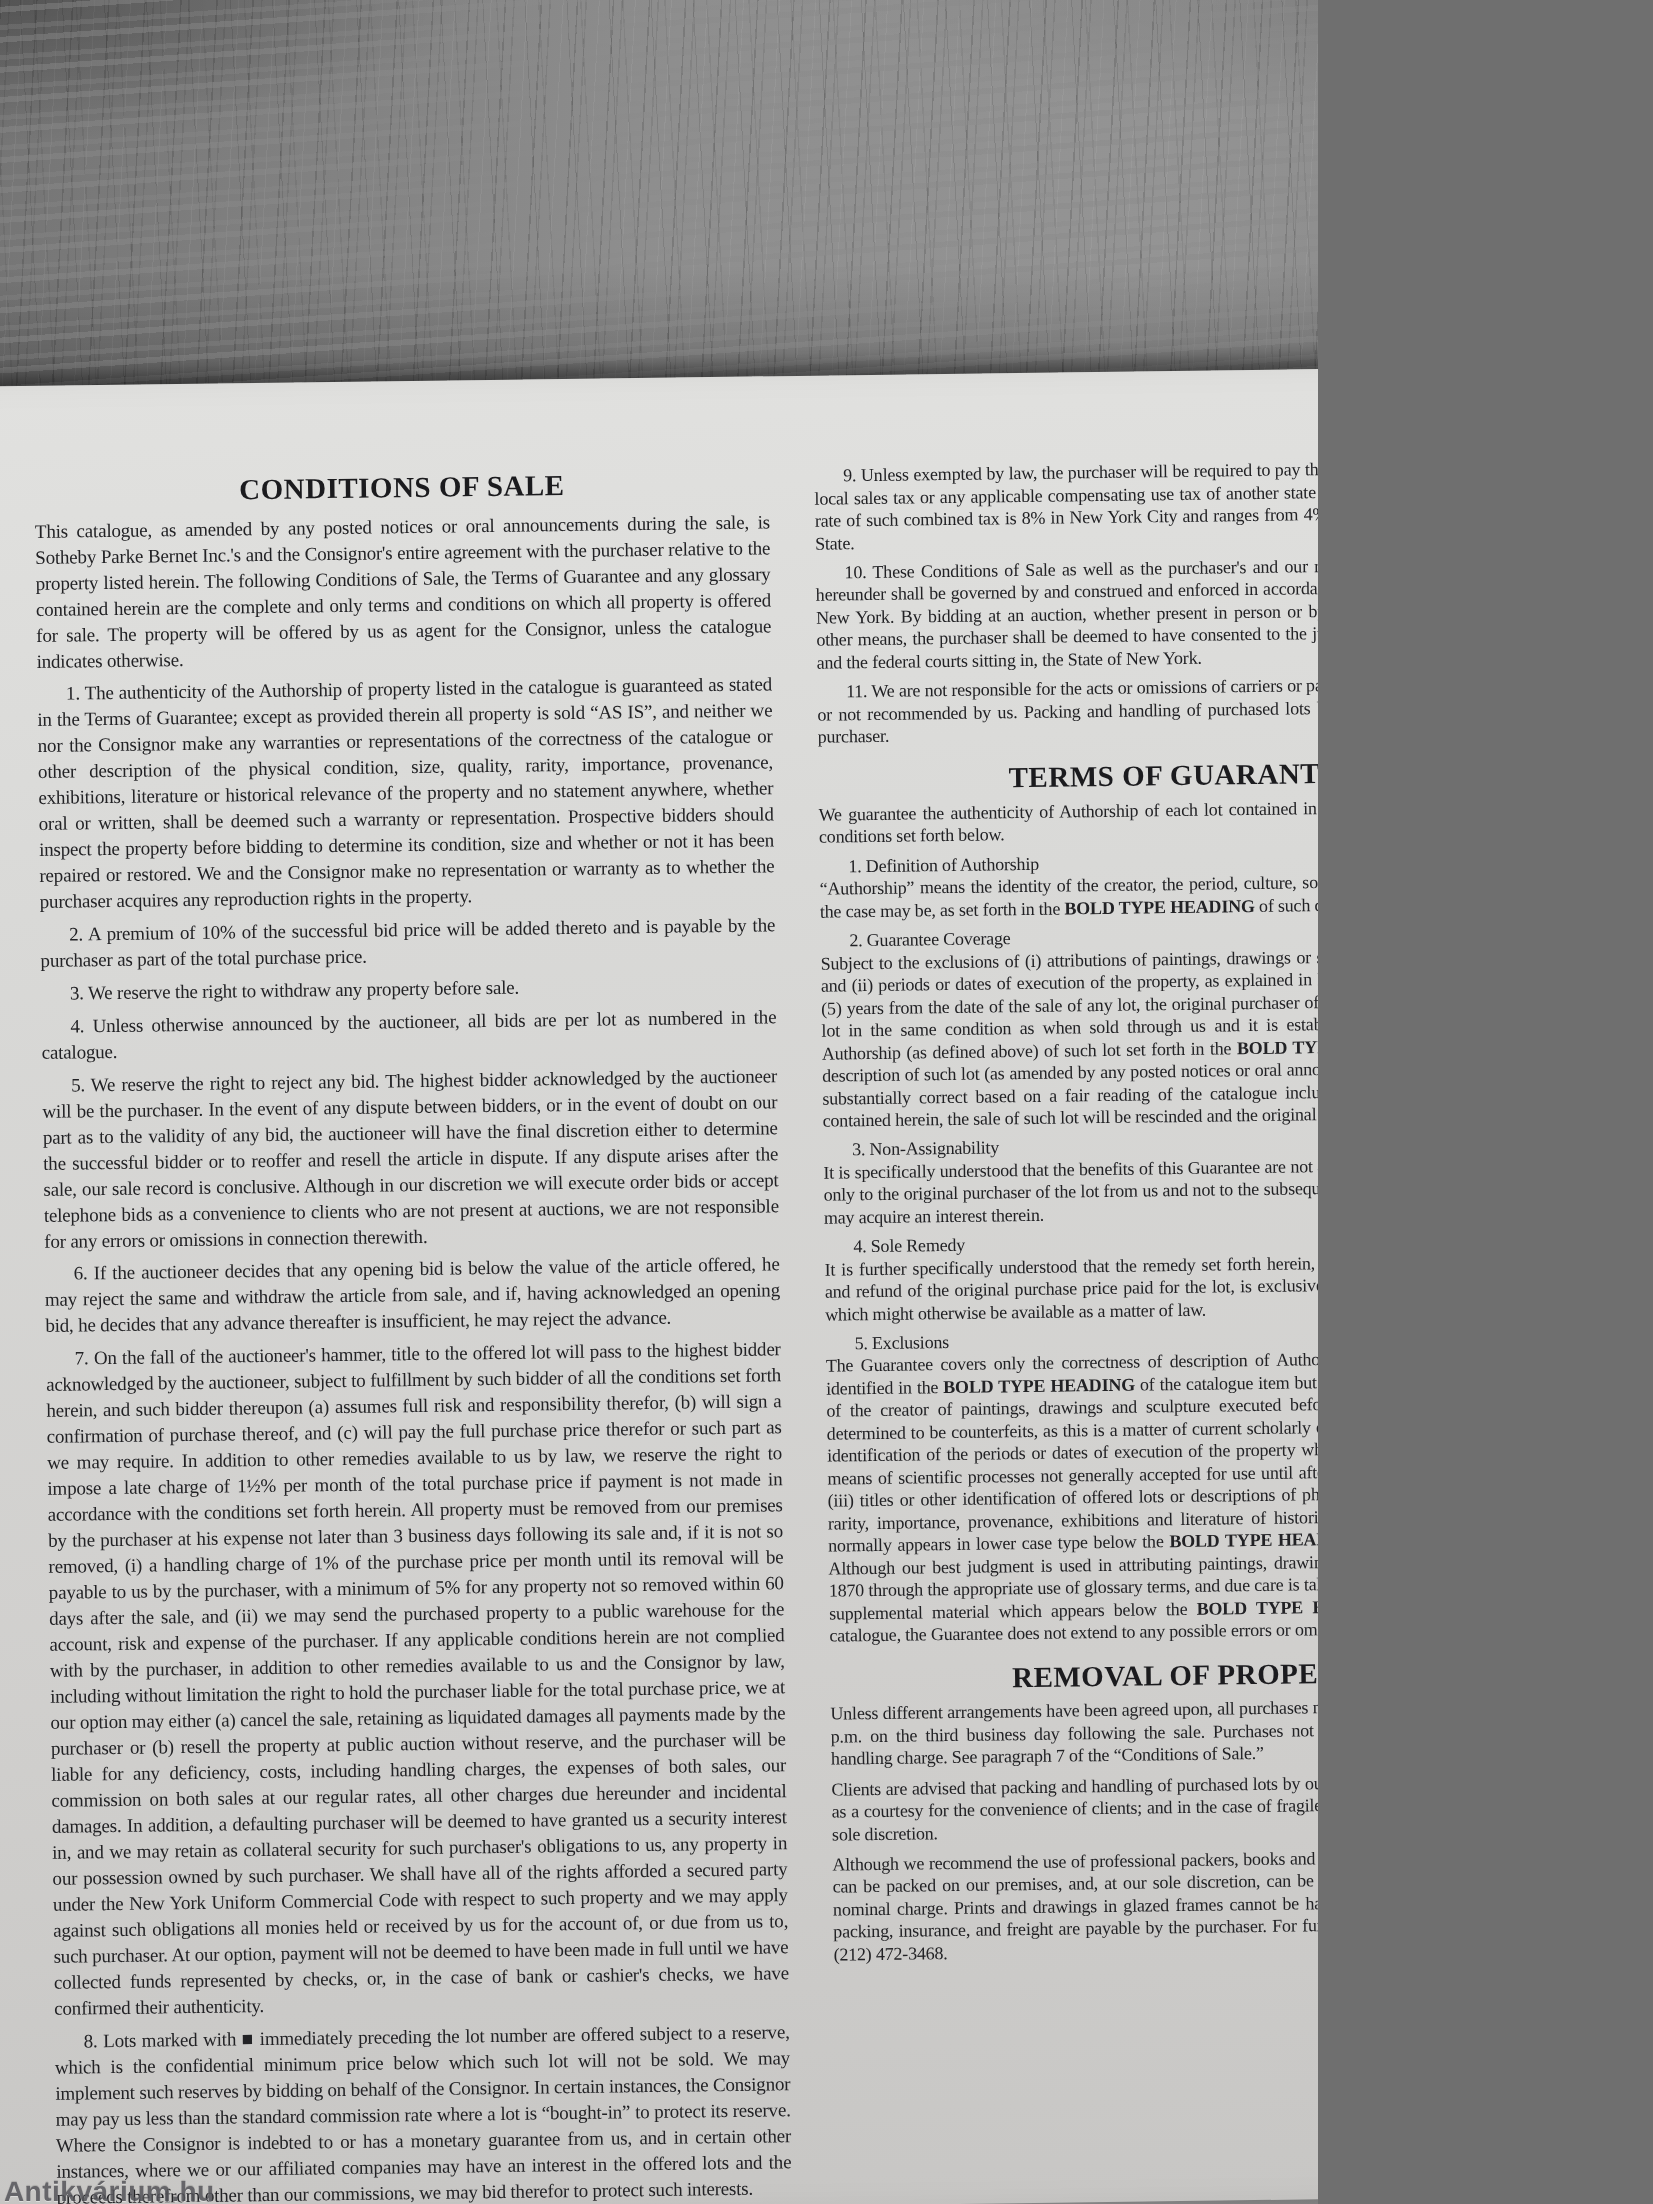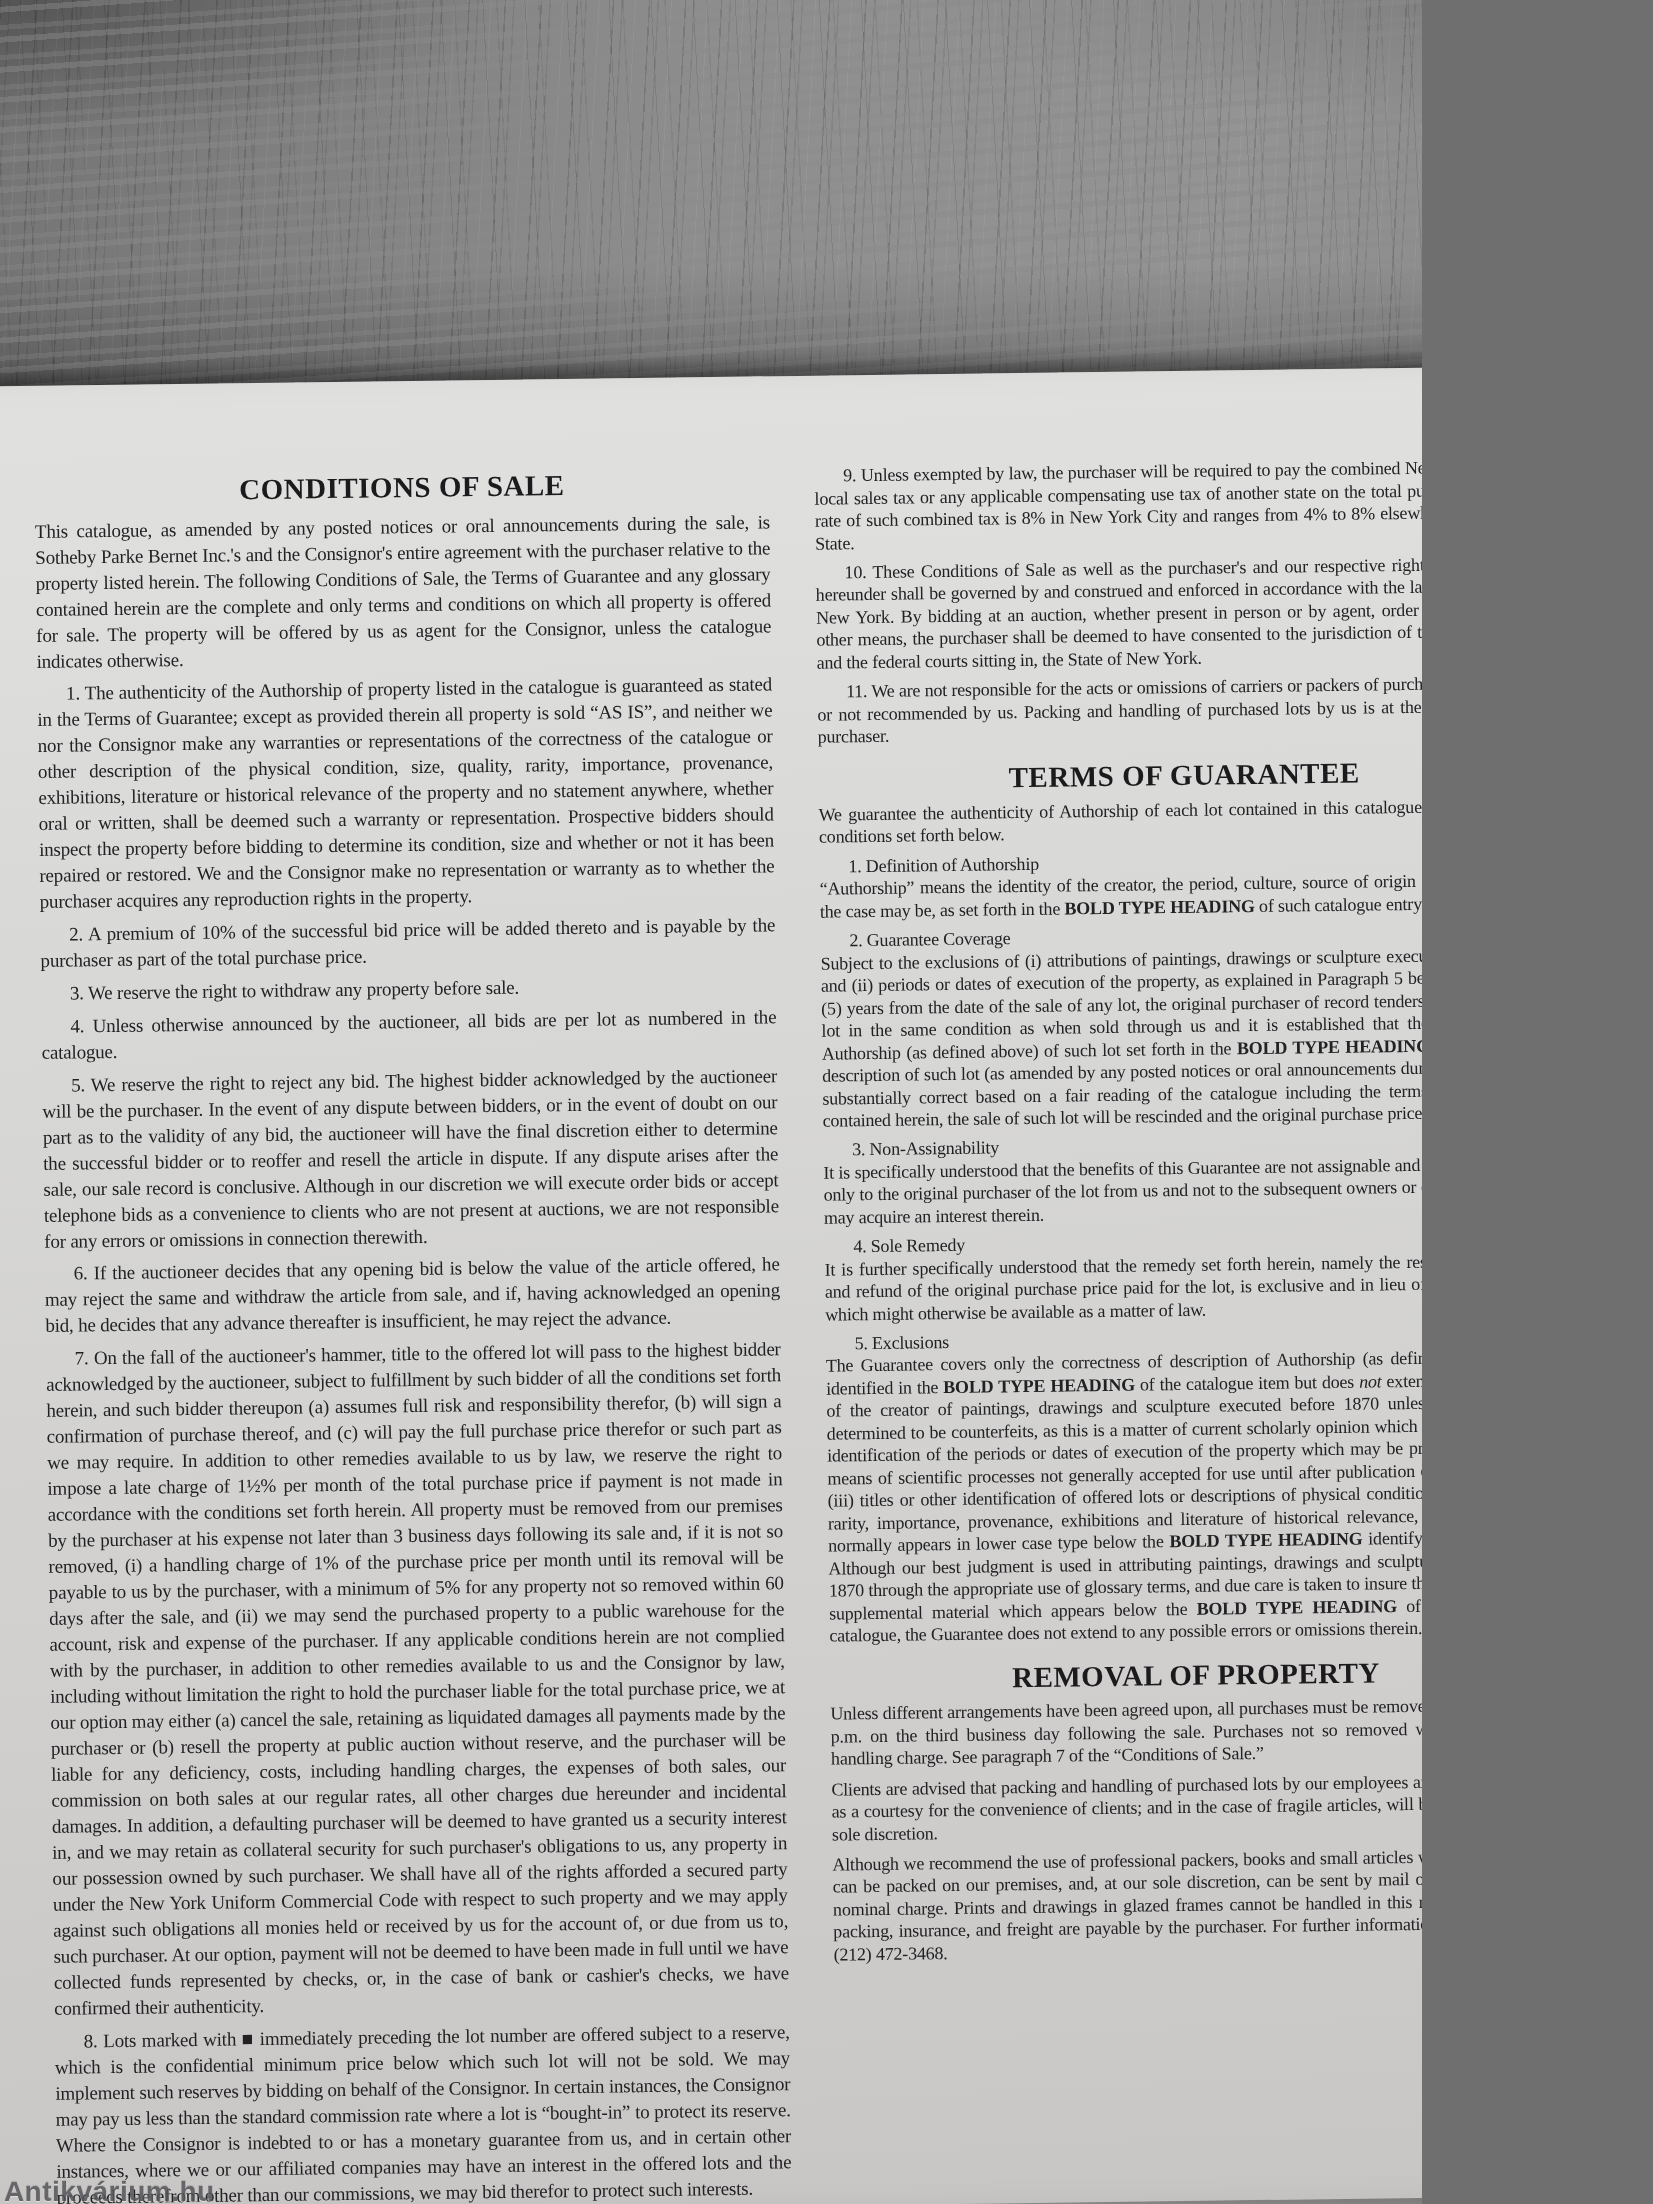--- a/index.html
+++ b/index.html
@@ -2,21 +2,21 @@
 <html><head>
 <meta charset="utf-8">
 <style>
   html,body{margin:0;padding:0;}
   body{
     width:1654px;height:2205px;
     font-family:"Liberation Serif", serif;
     background:#6f6f6f;
   }
   .photo{
-    position:relative;width:1422px;height:2205px;overflow:hidden;
+    position:relative;width:1318px;height:2205px;overflow:hidden;
     background:linear-gradient(100deg,#747474,#8e8e8e 40%,#949494 70%,#848484);
   }
   
   .photo::before{
     content:"";position:absolute;left:0;top:0;width:100%;height:427px;
     background:
       repeating-linear-gradient(93deg, rgba(20,20,20,0.16) 0 1.5px, rgba(0,0,0,0) 1.5px 8.7px,
         rgba(25,25,25,0.10) 8.7px 10.2px, rgba(0,0,0,0) 10.2px 22px,
         rgba(255,255,255,0.06) 22px 23px, rgba(0,0,0,0) 23px 36px),
       repeating-linear-gradient(87deg, rgba(15,15,15,0.12) 0 1px, rgba(0,0,0,0) 1px 13.6px,

